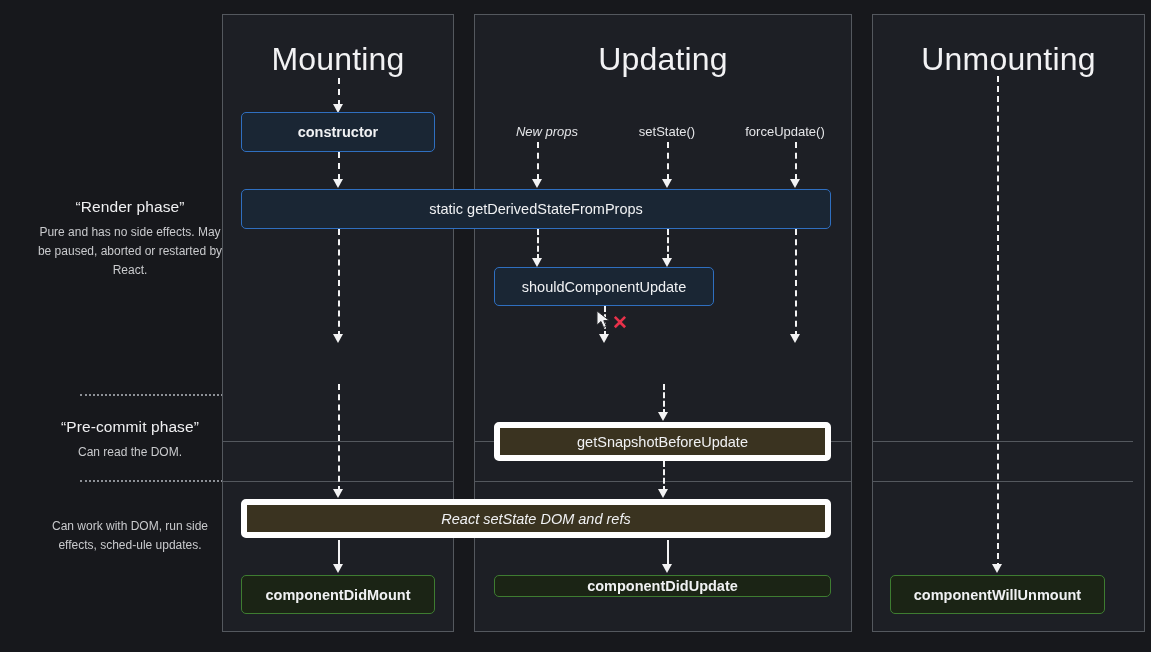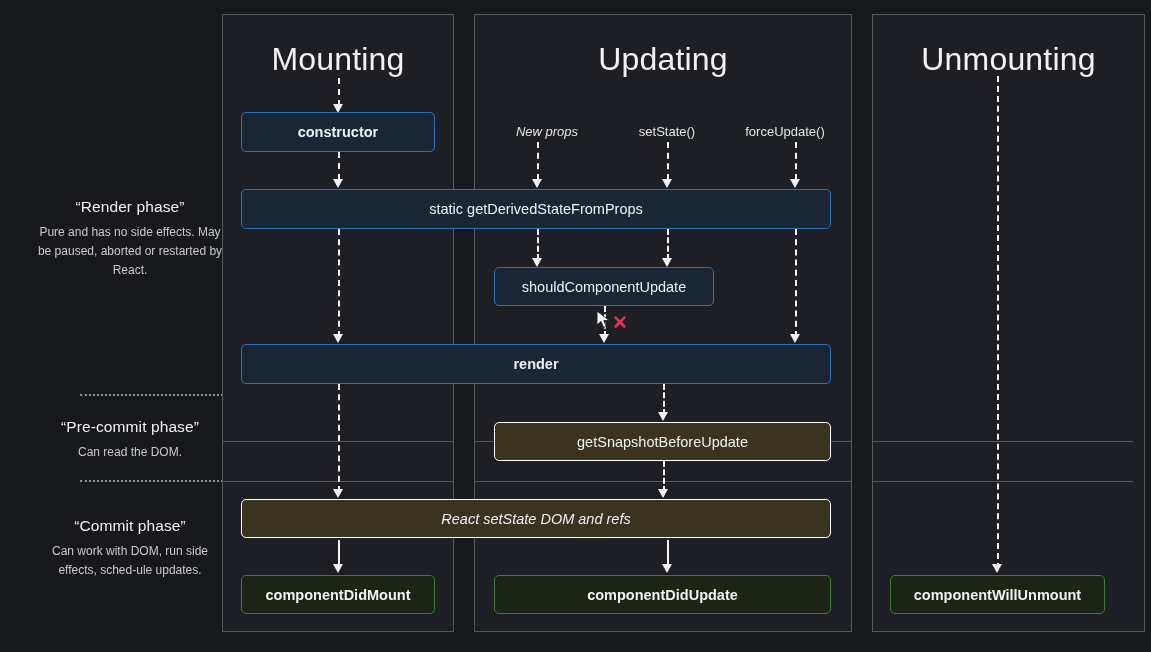--- a/index.html
+++ b/index.html
@@ -100,21 +100,21 @@
     border-radius: 5px;
     display: flex;
     align-items: center;
     justify-content: center;
     font-size: 14.5px;
     color: #f0f1f3;
     text-align: center;
     white-space: nowrap;
   }
   .node.blue   { background:#1a2634; border:1px solid #2f6fc0; }
-  .node.olive  { background:#3a3320; border:1px solid #ffffff; }
+  .node.olive  { background:#3a3320; border:6px solid #ffffff; }
   .node.green  { background:#1b2415; border:1px solid #3e7c31; }
   .node.bold   { font-weight: bold; }
   .node.italic { font-style: italic; }
 
   
   .vline {
     position: absolute;
     width: 0;
   }
   .vline.dashed { border-left: 2px dashed #f3f3f4; }
@@ -164,21 +164,20 @@
     <div class="dot-rule" style="top:394px;"></div>
 
     <div class="legend-block" style="top:418px;">
       <div class="legend-title">“Pre-commit phase”</div>
       <div class="legend-desc">Can read the DOM.</div>
     </div>
 
     <div class="dot-rule" style="top:480px;"></div>
 
     <div class="legend-block" style="top:517px;">
-      <div class="legend-title">“Commit phase”</div>
       <div class="legend-desc">Can work with DOM, run side effects, sched-ule updates.</div>
     </div>
   </div>
 
   <div class="panel" id="panel-mounting">
     <div class="col-title">Mounting</div>
     <div class="panel-divider" style="left:0; top:426px; width:230px;"></div>
     <div class="panel-divider" style="left:0; top:466px; width:230px;"></div>
   </div>
 
@@ -245,29 +244,28 @@
 
   <div class="vline dashed" style="left:997px; top:76px; height:493px;"></div>
   <div class="arrowhead" style="left:997px; top:564px;"></div>
 
   <div class="node blue bold" style="left:241px; top:112px; width:194px; height:40px;">constructor</div>
 
   <div class="node blue" style="left:241px; top:189px; width:590px; height:40px;">static getDerivedStateFromProps</div>
 
   <div class="node blue" style="left:494px; top:267px; width:220px; height:39px;">shouldComponentUpdate</div>
 
-  <div class="node blue bold" style="left:241px; top:344px; width:590px; height:40px;">render</div>
 
   <div class="node olive" style="left:494px; top:422px; width:337px; height:39px;">getSnapshotBeforeUpdate</div>
 
   <div class="node olive italic" style="left:241px; top:499px; width:590px; height:39px;">React setState DOM and refs</div>
 
   <div class="node green bold" style="left:241px; top:575px; width:194px; height:39px;">componentDidMount</div>
 
-  <div class="node green bold" style="left:494px; top:575px; width:337px; height:39px;">componentDidUpdate</div>
+  <div class="node green bold" style="left:494px; top:575px; width:337px; height:22px;">componentDidUpdate</div>
 
   <div class="node green bold" style="left:890px; top:575px; width:215px; height:39px;">componentWillUnmount</div>
 
   <div id="blocked-marker">
     <svg width="16" height="20" viewBox="0 0 16 20" style="position:absolute;left:0;top:0;">
       <polygon points="1,1 1,15 5,11.5 7.6,17.5 10.3,16.3 7.8,10.6 13,10.3" fill="#f4f5f7" stroke="#2b2c30" stroke-width="1"></polygon>
     </svg>
     <div class="x-mark">✕</div>
   </div>
 

